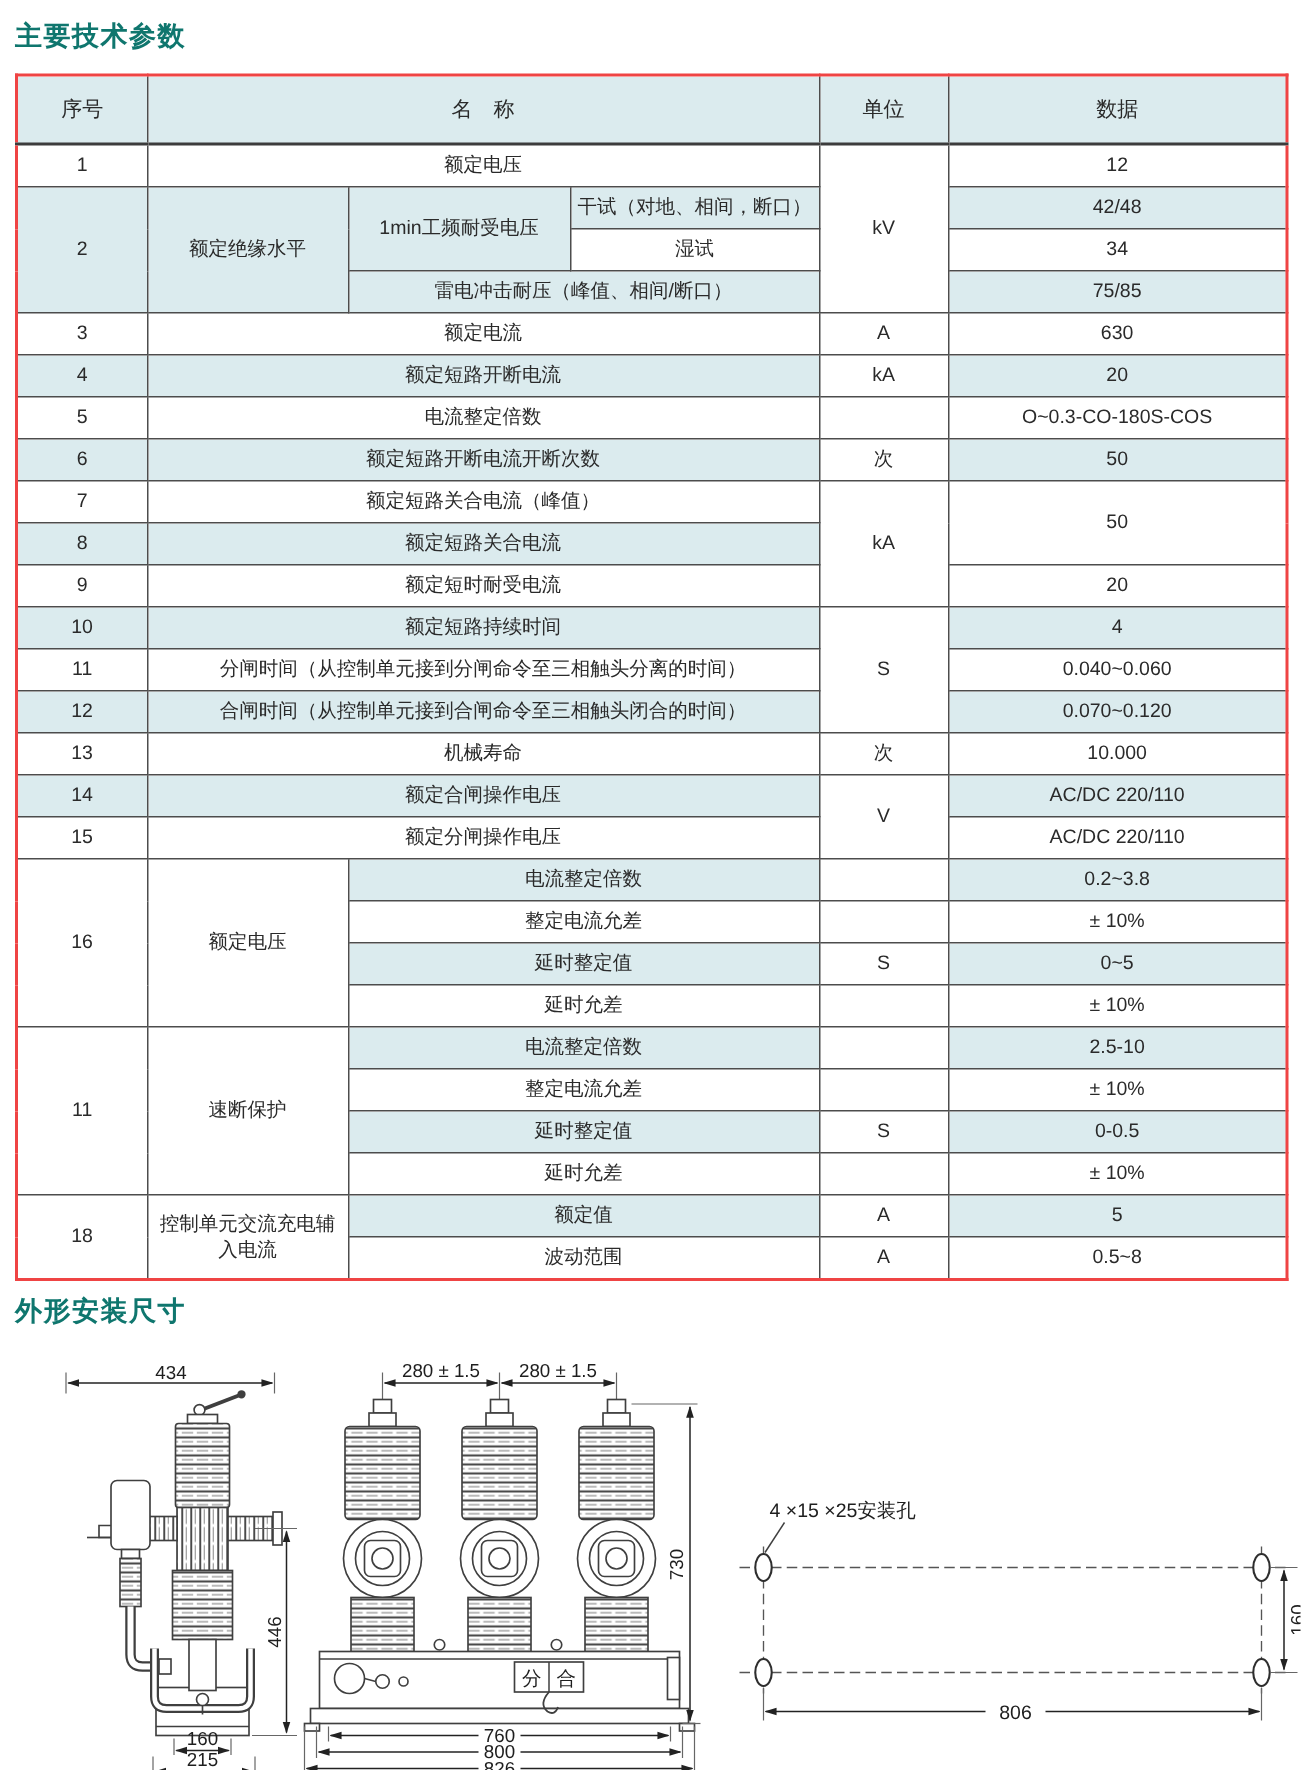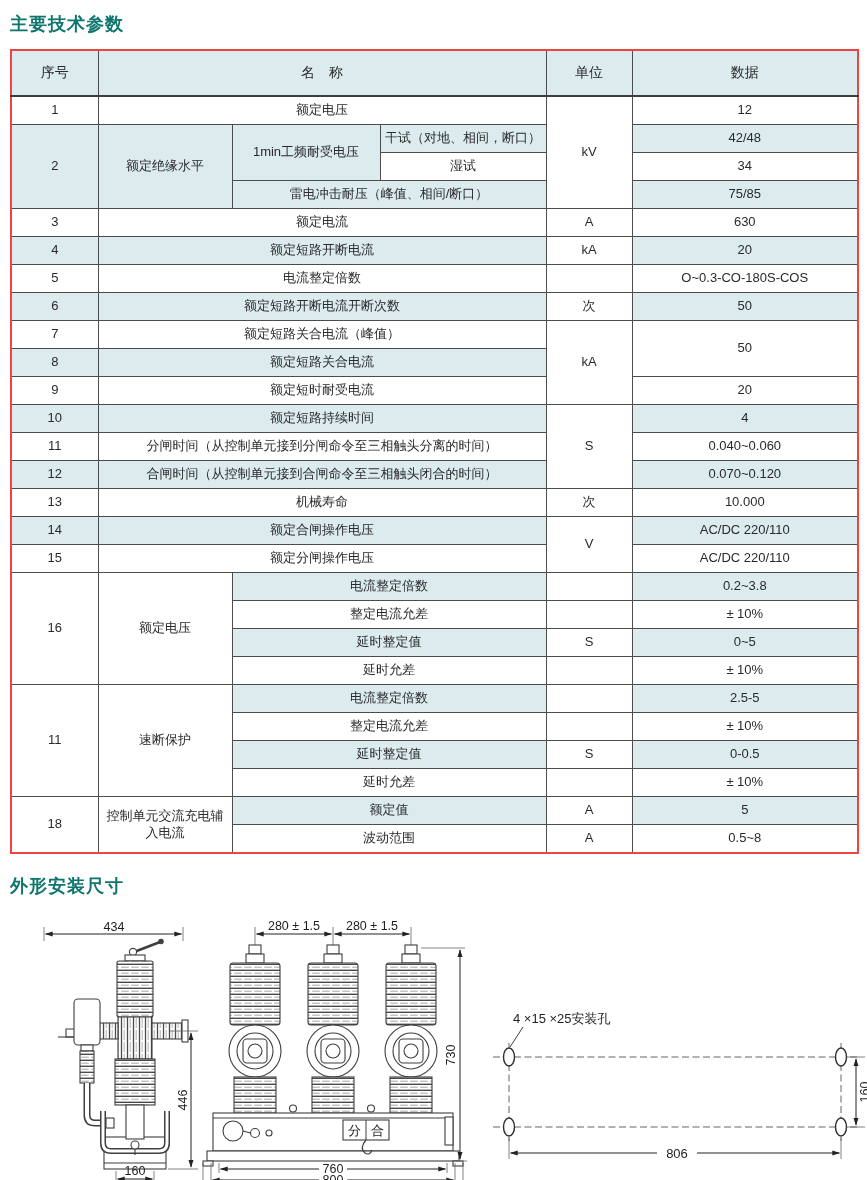--- a/index.html
+++ b/index.html
@@ -155,21 +155,21 @@
       <tr>
         <td colspan="2" class="l">延时允差</td>
         <td></td>
         <td>± 10%</td>
       </tr>
       <tr>
         <td rowspan="4">11</td>
         <td rowspan="4">速断保护</td>
         <td colspan="2" class="b l">电流整定倍数</td>
         <td></td>
-        <td class="b">2.5-5</td>
+        <td class="b">2.5-10</td>
       </tr>
       <tr>
         <td colspan="2" class="l">整定电流允差</td>
         <td></td>
         <td>± 10%</td>
       </tr>
       <tr>
         <td colspan="2" class="b l">延时整定值</td>
         <td>S</td>
         <td class="b">0-0.5</td>
@@ -187,21 +187,21 @@
         <td class="b">5</td>
       </tr>
       <tr>
         <td colspan="2" class="l">波动范围</td>
         <td>A</td>
         <td>0.5~8</td>
       </tr>
     </tbody>
   </table>
 
-  <div class="sec-title" style="margin-top:20px;">外形安装尺寸</div>
+  <div class="sec-title" style="margin-top:8px;">外形安装尺寸</div>
 
   <div class="drawings">
 
     <svg style="left:20px;top:10px" width="176" height="278" viewBox="0 0 176 278">
       <defs>
         <pattern id="ribA" width="10" height="6" patternUnits="userSpaceOnUse">
           <rect width="10" height="6" fill="#fff"></rect>
           <line x1="0" y1="1.3" x2="10" y2="1.3" stroke="#4a4a4a" stroke-width="1.4"></line>
           <line x1="1.2" y1="4.2" x2="8.8" y2="4.2" stroke="#9b9b9b" stroke-width="0.9"></line>
         </pattern>

